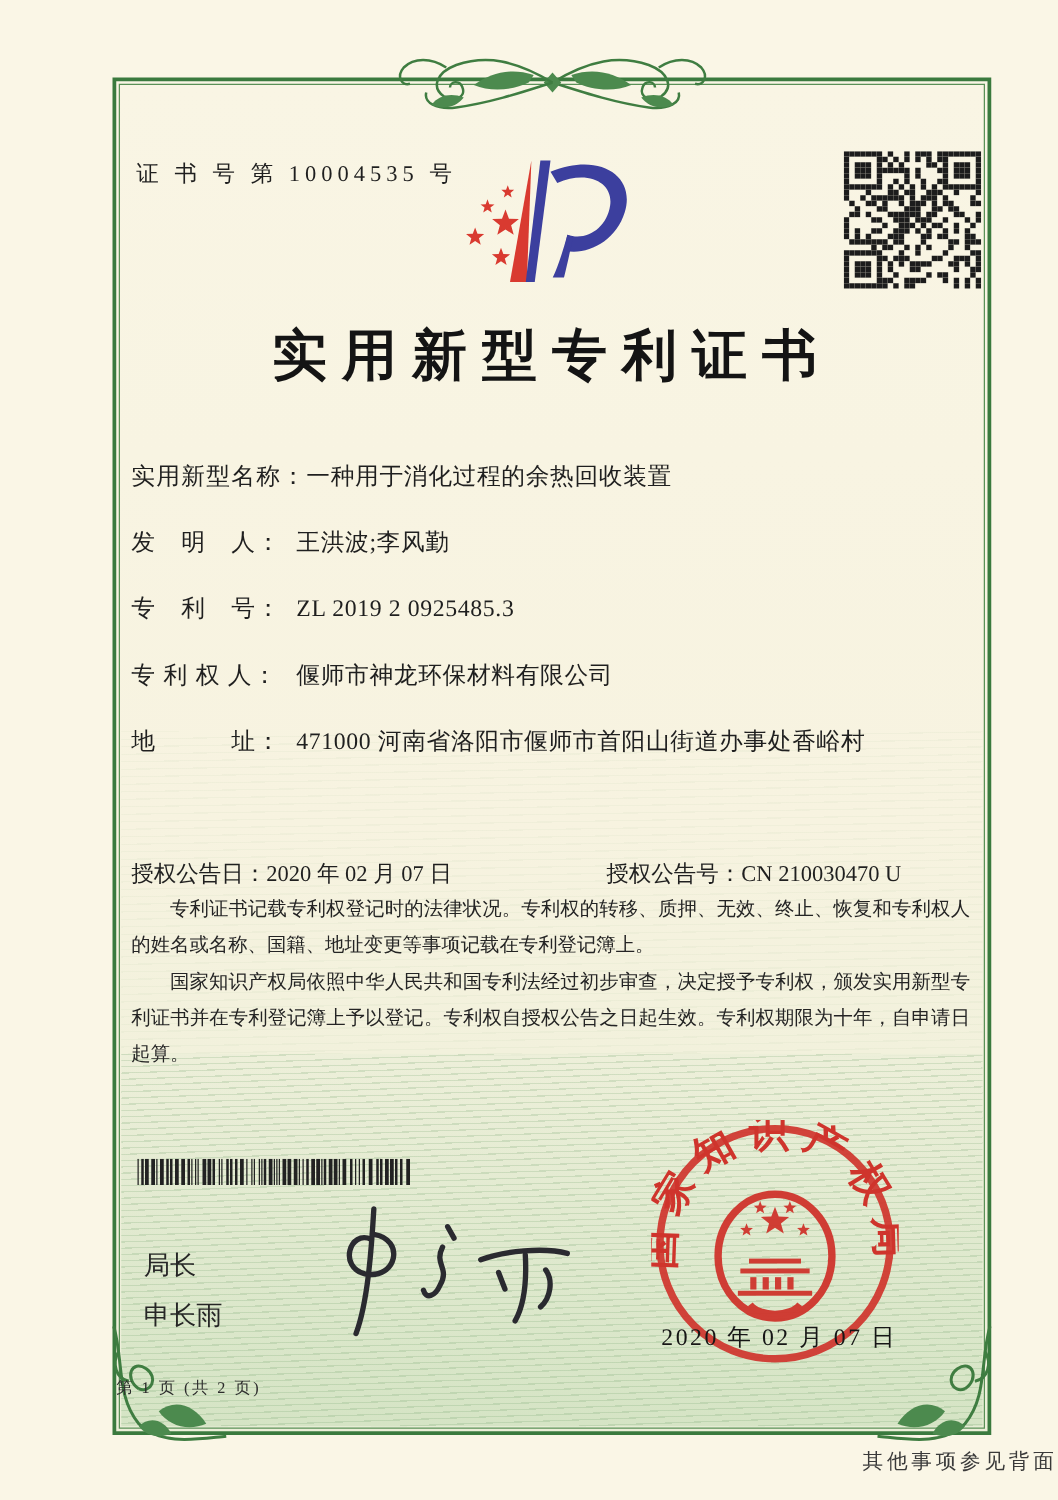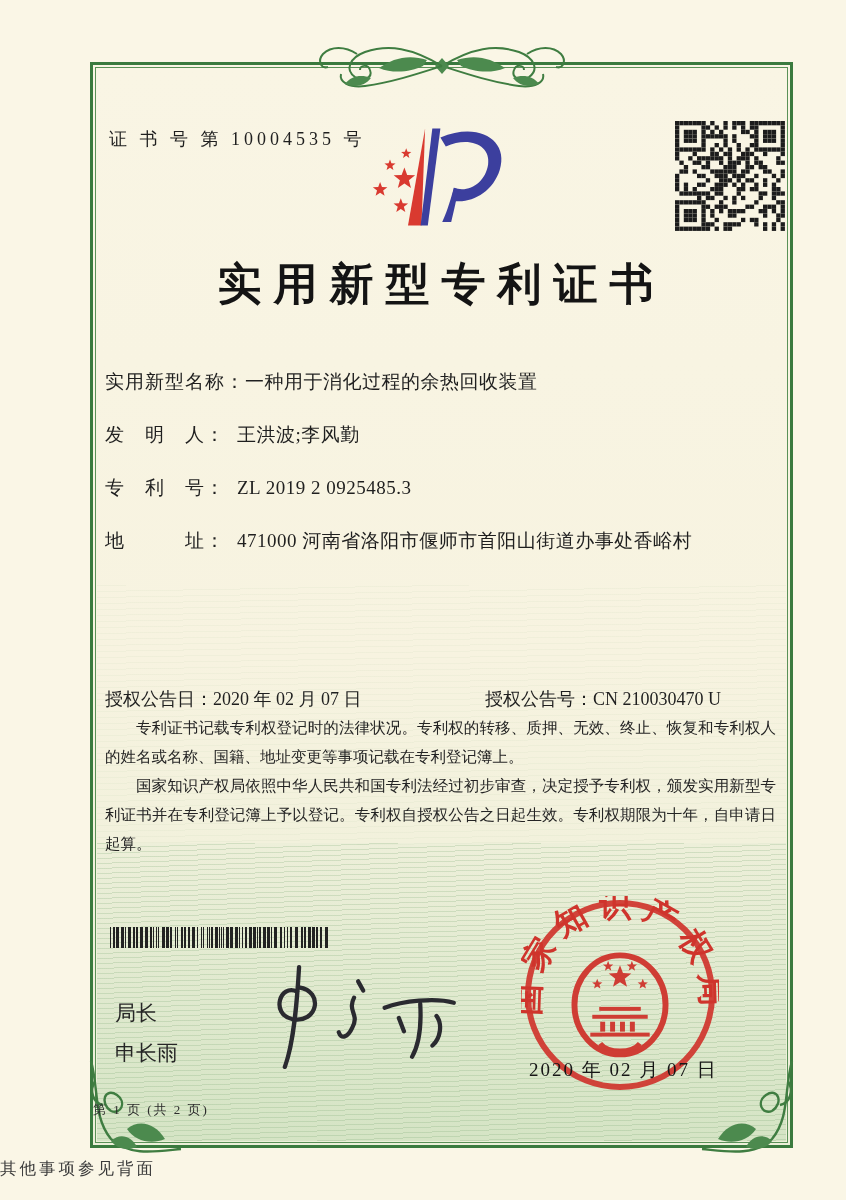--- a/index.html
+++ b/index.html
@@ -35,21 +35,21 @@
   .grant-row{position:absolute;left:12px;top:622px;right:12px;font-size:18px;white-space:nowrap;}
   .grant-no{position:absolute;left:380px;top:0;}
   .body-text{position:absolute;left:12px;right:14px;top:648px;font-size:15.5px;line-height:29px;text-align:justify;color:#242424;}
   .body-text p{margin:0;text-indent:2em;}
   .barcode{position:absolute;left:16px;top:862px;width:222px;height:21px;}
   .signer{position:absolute;left:22px;top:928px;font-family:"Liberation Sans","DejaVu Sans",sans-serif;font-size:21px;line-height:40px;color:#262626;}
   .signature{position:absolute;left:138px;top:896px;width:240px;height:112px;}
   .seal{position:absolute;left:428px;top:831px;width:198px;height:198px;}
   .seal-date{position:absolute;left:436px;top:992px;font-size:19px;letter-spacing:2px;color:#161616;white-space:nowrap;}
   .page-footer{position:absolute;left:0;top:1036px;width:100%;text-align:left;font-size:13px;letter-spacing:2px;color:#2c2c2c;}
-  .back-note{position:absolute;left:0;top:1158px;width:100%;text-align:left;font-size:16.5px;letter-spacing:3px;color:#3a3a3a;}
+  .back-note{position:absolute;left:0;top:1158px;width:100%;text-align:right;font-size:16.5px;letter-spacing:3px;color:#3a3a3a;}
   .orn{position:absolute;pointer-events:none;}
   .orn.top{left:50%;top:-31px;transform:translateX(-50%);width:330px;height:64px;}
   .orn.bl{left:-12px;bottom:-14px;width:104px;height:104px;}
   .orn.br{right:-12px;bottom:-14px;width:104px;height:104px;transform:scale(-1,1);}
 </style>
 </head>
 <body>
 
 <div class="frame">
   <div class="frame-inner"></div>
@@ -436,20 +436,21 @@
       <rect x="96.80000000000001" y="105.60000000000001" width="4.312" height="4.312" fill="#1c1c1c"></rect>
       <rect x="105.60000000000001" y="105.60000000000001" width="4.312" height="4.312" fill="#1c1c1c"></rect>
     </svg>
 
   <h1 class="title">实用新型专利证书</h1>
 
   <div class="fields">
     <div class="field-row"><span class="flabel">实用新型名称：</span><span class="fvalue">一种用于消化过程的余热回收装置</span></div>
     <div class="field-row"><span class="flabel">发　明　人：</span><span class="fvalue">王洪波;李风勤</span></div>
     <div class="field-row"><span class="flabel">专　利　号：</span><span class="fvalue">ZL 2019 2 0925485.3</span></div>
+    <div class="field-row"><span class="flabel">专 利 权 人：</span><span class="fvalue">偃师市神龙环保材料有限公司</span></div>
     <div class="field-row"><span class="flabel">地　　　址：</span><span class="fvalue">471000 河南省洛阳市偃师市首阳山街道办事处香峪村</span></div>
   </div>
 
   <div class="grant-row">
     <span>授权公告日：</span><span>2020 年 02 月 07 日</span>
     <span class="grant-no"><span>授权公告号：</span><span>CN 210030470 U</span></span>
   </div>
 
   <div class="body-text">
     <p>专利证书记载专利权登记时的法律状况。专利权的转移、质押、无效、终止、恢复和专利权人的姓名或名称、国籍、地址变更等事项记载在专利登记簿上。</p>

